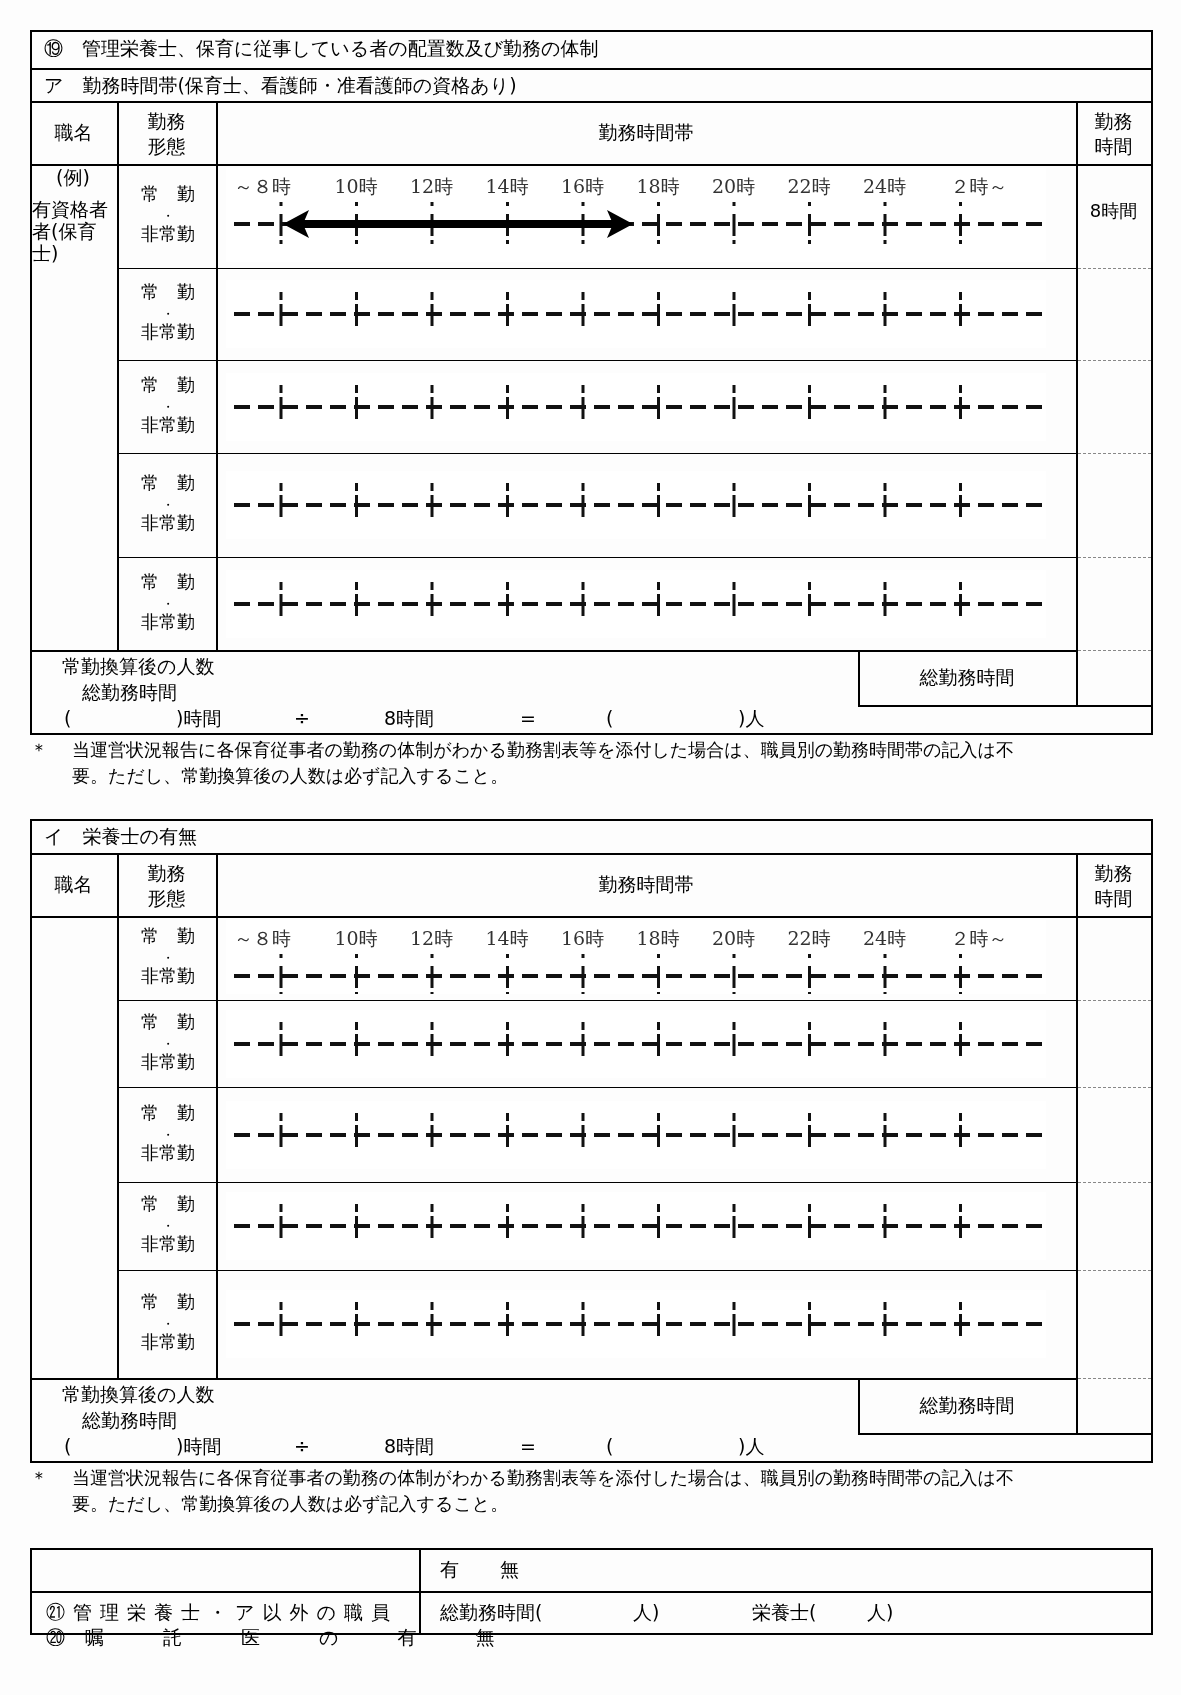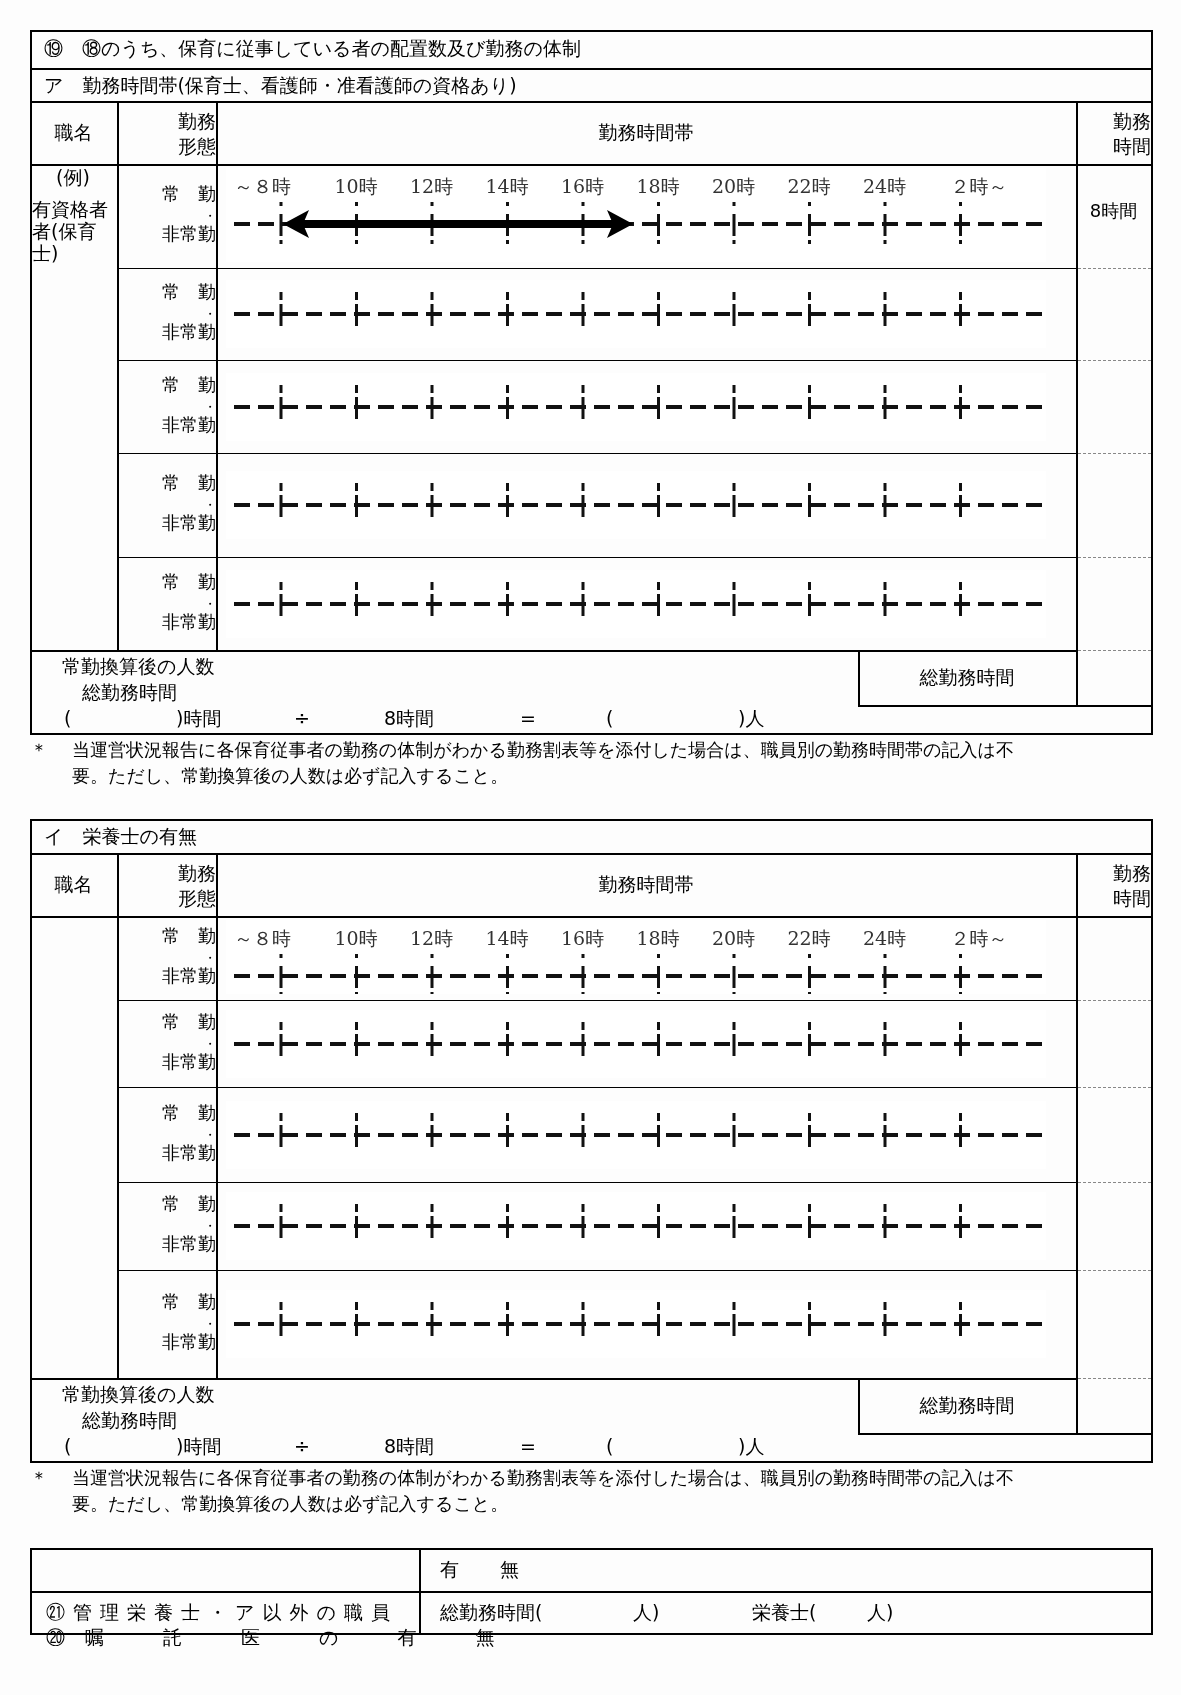--- a/index.html
+++ b/index.html
@@ -5,29 +5,29 @@
   html, body { margin:0; padding:0; background:#fdfdfd; }
   body { width:1181px; height:1695px; position:relative; font-family:"DejaVu Sans", sans-serif; color:#000; font-size:18px; }
   .abs { position:absolute; box-sizing:border-box; }
   .ln { position:absolute; background:#000; }
   .dot { position:absolute; height:0; border-top:1px dashed #888; }
   .txt { position:absolute; white-space:nowrap; line-height:1; }
   .c { text-align:center; }
   .tl { position:absolute; background:#fff; }
   .tl svg { display:block; }
   .lbl { position:absolute; font-family:"DejaVu Serif", serif; font-size:19px; color:#333; white-space:nowrap; }
-  .stack { position:absolute; text-align:right; line-height:1; }
+  .stack { position:absolute; text-align:center; line-height:1; }
   .stack span { display:block; }
 </style>
 </head>
 <body>
 
 <div id="root">
     <div class="ln" style="left:30px;top:30px;width:1123px;height:2px"></div>
-    <div class="txt" style="left:44px;top:39px;font-size:19px;">⑲　⑱のうち、保育に従事している者の配置数及び勤務の体制</div>
+    <div class="txt" style="left:44px;top:39px;font-size:19px;">⑲　管理栄養士、保育に従事している者の配置数及び勤務の体制</div>
     <div class="ln" style="left:30px;top:68px;width:1123px;height:2px"></div>
     <div class="ln" style="left:30px;top:30px;width:2px;height:40px"></div>
     <div class="ln" style="left:1151px;top:30px;width:2px;height:40px"></div>
     <div class="txt" style="left:44px;top:76px;font-size:19px;">ア　勤務時間帯(保育士、看護師・准看護師の資格あり)</div>
     <div class="ln" style="left:30px;top:101px;width:1121px;height:2px"></div>
     <div class="txt c" style="left:33.5px;top:123px;width:80px;font-size:19px;">職名</div>
     <div class="stack" style="left:117px;top:109px;width:99px;font-size:19px;line-height:25px;">
       <span style="line-height:25px">勤務</span>
       <span style="line-height:25px">形態</span>
     </div>

